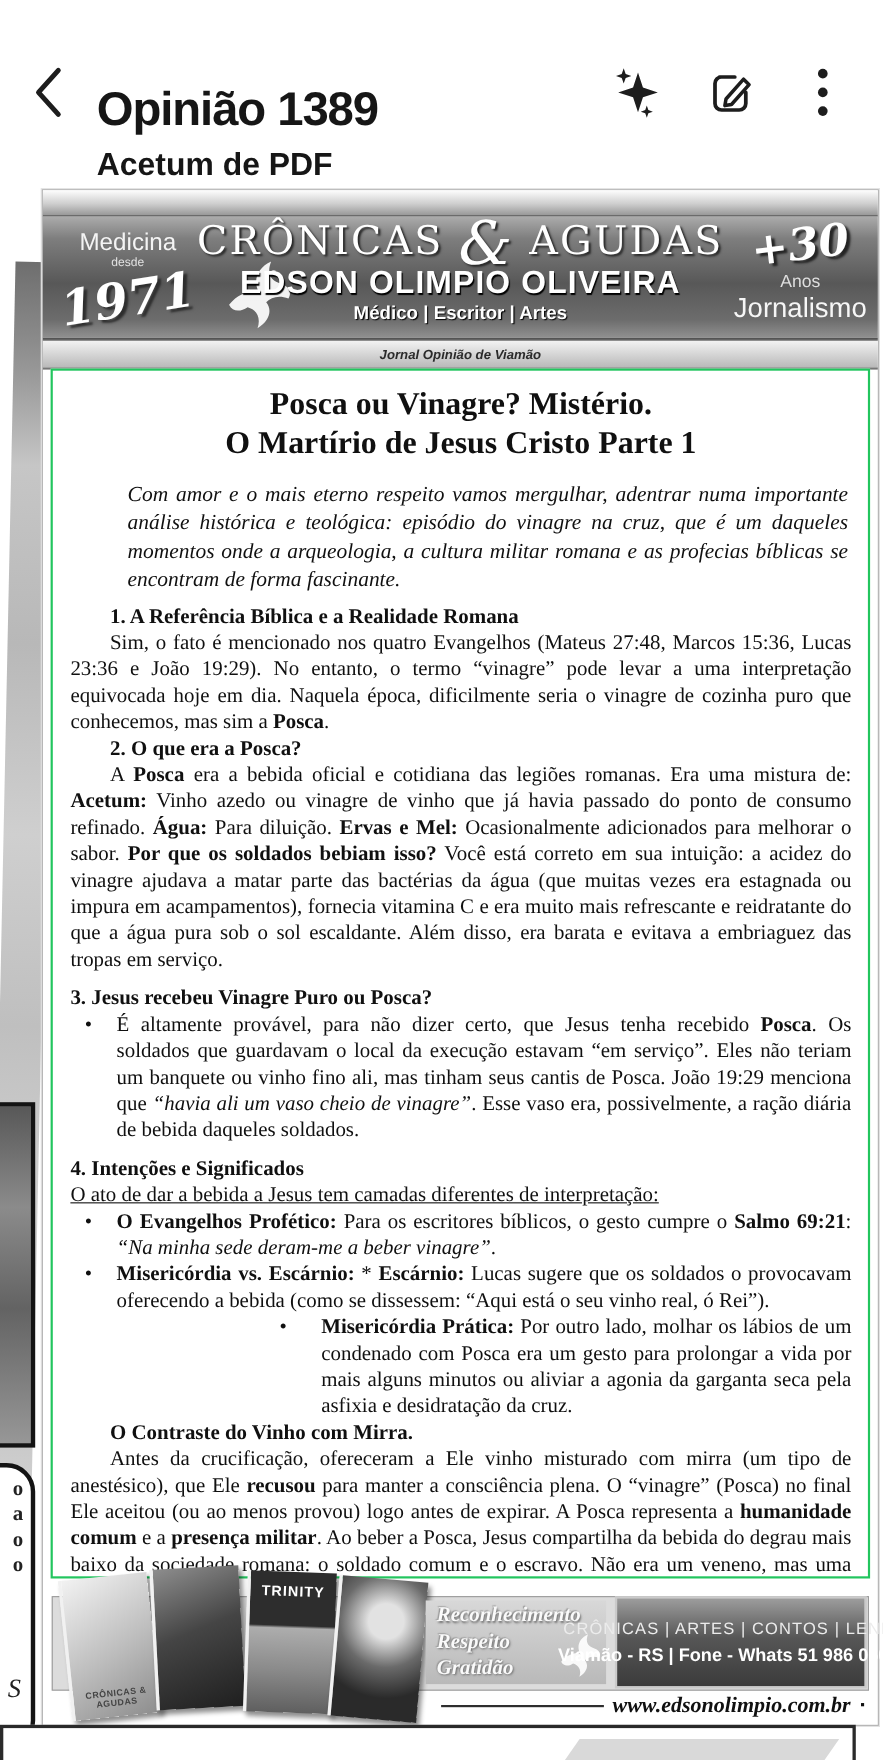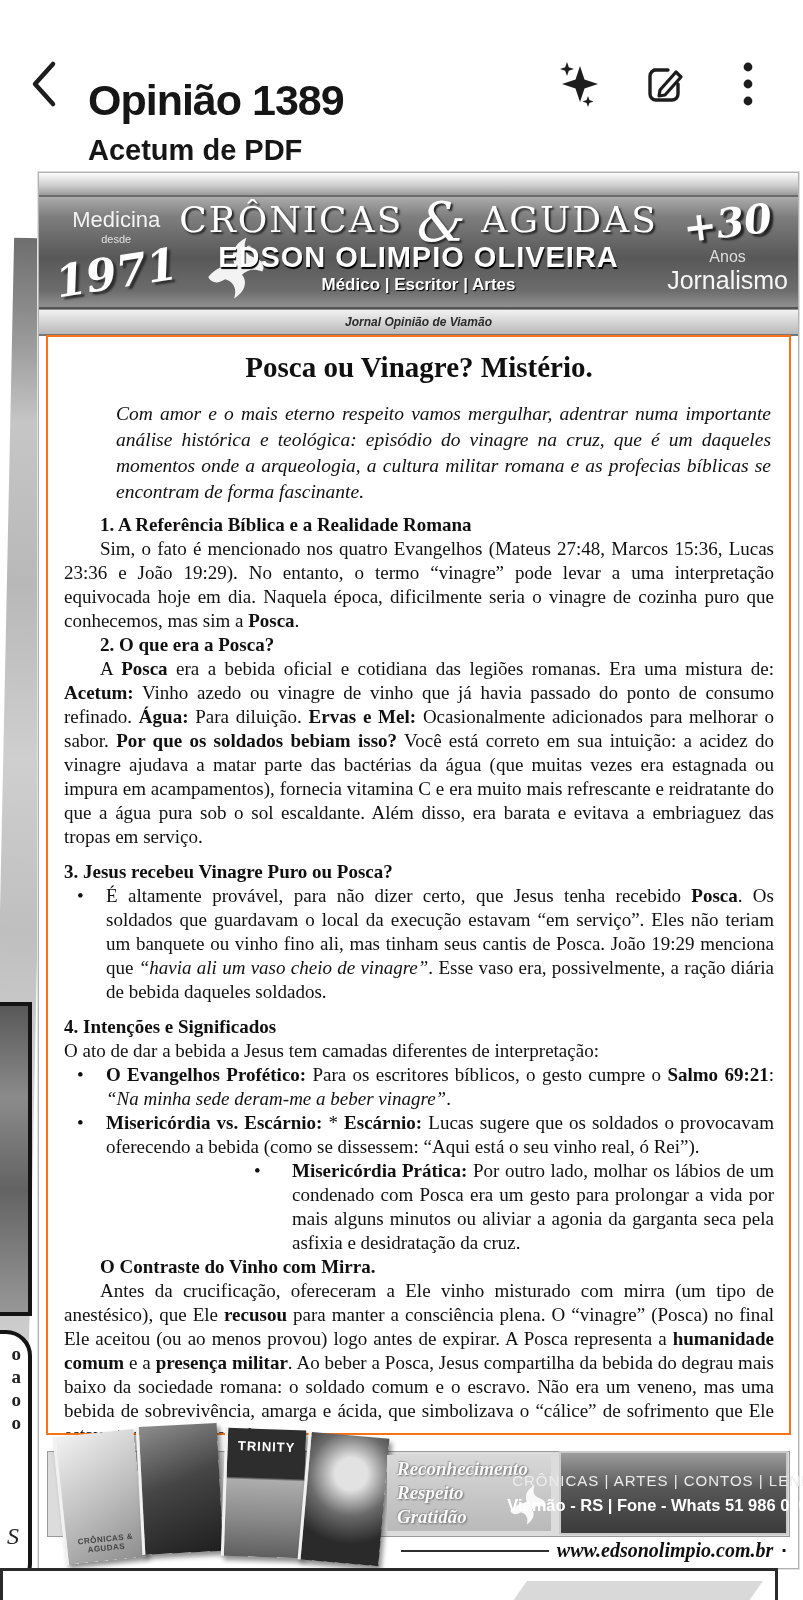--- a/index.html
+++ b/index.html
@@ -46,26 +46,26 @@
   .mh-author{font-size:29px;font-weight:bold;letter-spacing:1px;text-shadow:1px 2px 1px #000;margin-top:1px;}
   .mh-roles{font-size:17px;font-weight:bold;text-shadow:1px 1px 1px #000;margin-top:1px;}
   .mh-dove{position:absolute;left:158px;top:34px;}
   .mh-right{position:absolute;right:10px;top:2px;text-align:center;color:#fff;}
   .mh-plus{font-family:"DejaVu Serif",serif;font-style:italic;font-weight:bold;font-size:40px;
     transform:rotate(-7deg);text-shadow:3px 3px 2px #242424;}
   .mh-anos{font-size:16px;color:#dedede;margin-top:2px;}
   .mh-jorn{font-size:25px;color:#f6f6f6;}
 
   
-  .article{position:absolute;left:7px;right:7px;top:162px;height:1086px;border:2px solid #f97316;background:#fff;
+  .article{position:absolute;left:7px;right:7px;top:162px;height:1086px;border:2px solid #22c55e;background:#fff;
     padding:10px 15px 0 16px;overflow:hidden;font-family:"Liberation Serif",serif;font-size:19px;line-height:24px;color:#101010;}
   .art-title{text-align:center;font-weight:bold;font-size:29px;line-height:36px;margin:2px 0 12px;}
   .blk.intro{font-style:italic;text-align:justify;padding-left:52px;padding-right:3px;margin:16px 0 8px;font-size:19.5px;line-height:26px;}
   .blk.p{text-align:justify;text-indent:36px;}
-  .blk.p0{text-align:justify;}
+  .blk.p0{text-align:justify;text-decoration:underline;}
   .blk.h-indent{font-weight:bold;padding-left:36px;}
   .blk.h0{font-weight:bold;margin-top:11px;}
   .blk.bullet{display:flex;}
   .blk.bullet .marker{flex:0 0 42px;padding-left:13px;box-sizing:border-box;}
   .blk.bullet .bcontent{flex:1;text-align:justify;}
   .blk.bullet2{display:flex;margin-left:176px;}
   .blk.bullet2 .marker{flex:0 0 52px;padding-left:14px;box-sizing:border-box;}
   .blk.bullet2 .bcontent{flex:1;text-align:justify;}
   .b{font-weight:bold;} .i{font-style:italic;}
 
@@ -184,20 +184,21 @@
       </div>
     </div>
     <div class="mh-bottomstrip">
       <span class="mh-strip-text">Jornal Opinião de Viamão</span>
     </div>
   </div>
 
   <div class="article">
     <div class="art-title">
       <div>Posca ou Vinagre? Mistério.</div>
+      <div>O Martírio de Jesus Cristo Parte 1</div>
     </div>
     <div id="article-body">
         <div class="blk intro"><span class="i">Com amor e o mais eterno respeito vamos mergulhar, adentrar numa importante análise histórica e teológica: episódio do vinagre na cruz, que é um daqueles momentos onde a arqueologia, a cultura militar romana e as profecias bíblicas se encontram de forma fascinante.</span></div>
         <div class="blk h-indent"><span class="b">1. A Referência Bíblica e a Realidade Romana</span></div>
         <div class="blk p"><span>Sim, o fato é mencionado nos quatro Evangelhos (Mateus 27:48, Marcos 15:36, Lucas 23:36 e João 19:29). No entanto, o termo “vinagre” pode levar a uma interpretação equivocada hoje em dia. Naquela época, dificilmente seria o vinagre de cozinha puro que conhecemos, mas sim a </span><span class="b">Posca</span><span>.</span></div>
         <div class="blk h-indent"><span class="b">2. O que era a Posca?</span></div>
         <div class="blk p"><span>A </span><span class="b">Posca</span><span> era a bebida oficial e cotidiana das legiões romanas. Era uma mistura de: </span><span class="b">Acetum:</span><span> Vinho azedo ou vinagre de vinho que já havia passado do ponto de consumo refinado. </span><span class="b">Água:</span><span> Para diluição. </span><span class="b">Ervas e Mel:</span><span> Ocasionalmente adicionados para melhorar o sabor. </span><span class="b">Por que os soldados bebiam isso?</span><span> Você está correto em sua intuição: a acidez do vinagre ajudava a matar parte das bactérias da água (que muitas vezes era estagnada ou impura em acampamentos), fornecia vitamina C e era muito mais refrescante e reidratante do que a água pura sob o sol escaldante. Além disso, era barata e evitava a embriaguez das tropas em serviço.</span></div>
         <div class="blk h0"><span class="b">3. Jesus recebeu Vinagre Puro ou Posca?</span></div>
         <div class="blk bullet">
           <span class="marker">•</span>

